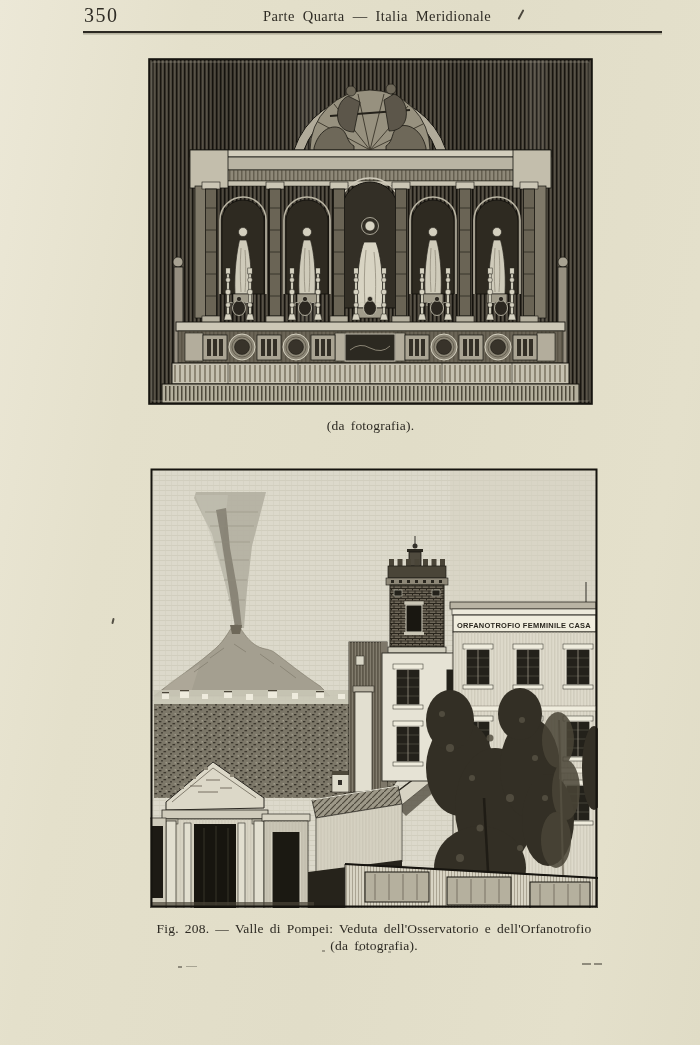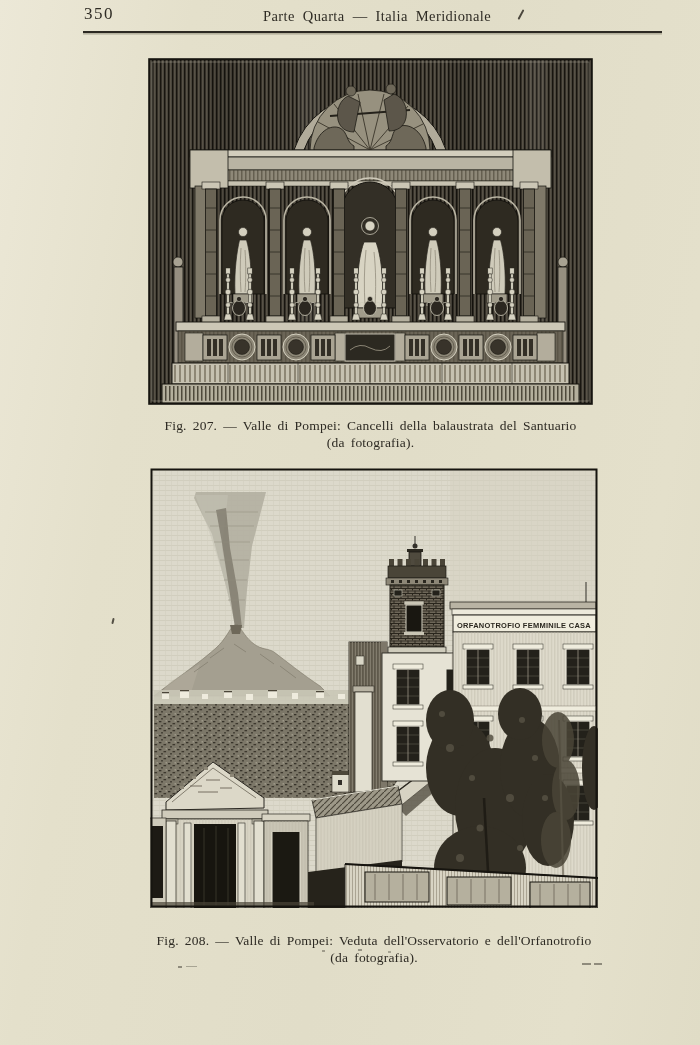--- a/index.html
+++ b/index.html
@@ -1,36 +1,36 @@
 <!DOCTYPE html>
 <html><head>
 <meta charset="utf-8">
 <style>
   html,body{margin:0;padding:0;}
   body{
     width:700px;height:1045px;position:relative;overflow:hidden;
     background:linear-gradient(100deg,#ece8d7 0%,#e4e0cb 22%,#e1ddc8 55%,#e4e0cb 85%,#e0dcc6 100%);
     font-family:"Liberation Serif","DejaVu Serif",serif;color:#2f2c25;
   }
-  .page-number{position:absolute;left:84px;top:4px;font-size:17px;letter-spacing:1.5px;}
+  .page-number{position:absolute;left:84px;top:4px;font-size:20px;letter-spacing:1.5px;}
   .header-title{position:absolute;left:0;right:0;top:8px;text-align:center;font-size:14.5px;
     letter-spacing:.4px;word-spacing:4px;padding-left:54px;}
   .header-rule{position:absolute;left:83px;top:31px;width:579px;height:2.4px;background:#2c2922;
     box-shadow:0 1.6px 0 rgba(90,85,70,.35);}
   .stray-mark{position:absolute;left:520px;top:9px;width:1.6px;height:11px;background:#4c483e;
     transform:rotate(28deg);border-radius:1px;}
   .tick-mark{position:absolute;background:#8f8b7c;}
   .engraving{position:absolute;}
   .engraving svg{display:block;}
   .caption{position:absolute;text-align:center;font-size:13.5px;line-height:17px;
     letter-spacing:.2px;word-spacing:2.5px;color:#2d2a23;}
   #fig207{left:148px;top:58px;width:445px;height:347px;}
   #cap207{left:148px;width:445px;top:417px;}
   #fig208{left:150px;top:468px;width:532px;height:440px;}
-  #cap208{left:150px;width:448px;top:920px;margin-top:12px;}
+  #cap208{left:150px;width:448px;top:920px;}
   .apostrophe{position:absolute;left:112px;top:618px;width:2px;height:6px;background:#555146;
     transform:rotate(14deg);border-radius:1px;}
 </style>
 </head>
 <body>
 
 <div class="page-number">350</div>
 <div class="header-title">Parte Quarta — Italia Meridionale</div>
 <div class="stray-mark"></div>
 <div class="header-rule"></div>
@@ -201,21 +201,20 @@
     <rect x="14" y="326" width="417" height="19" fill="#b4af9d" stroke="#16140f" stroke-width="1"></rect>
     <rect x="16" y="328" width="413" height="15" fill="url(#e1tickB)" opacity=".9"></rect>
   </g>
 
   <rect x="4" y="4" width="437" height="339" fill="none" stroke="#cdc9b8" stroke-width=".8" opacity=".45"></rect>
   <rect x="1.2" y="1.2" width="442.6" height="344.6" fill="none" stroke="#16140f" stroke-width="2"></rect>
 </svg>
 </div>
 
 <div class="caption" id="cap207">
-  <div>Fig. 207. — Valle di Pompei: Cancelli della balaustrata del Santuario</div>
   <div>(da fotografia).</div>
 </div>
 
 <div class="apostrophe"></div>
 
 <div class="engraving" id="fig208">
 <svg width="448" height="440" viewBox="0 0 448 440">
   <defs>
     <pattern id="p2sky" width="6" height="5" patternUnits="userSpaceOnUse">
       <rect width="6" height="5" fill="#dcd9cb"></rect>

